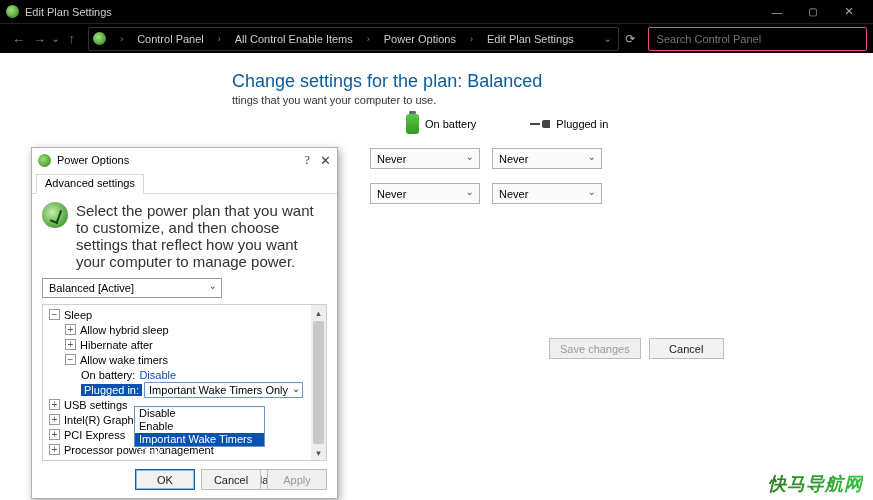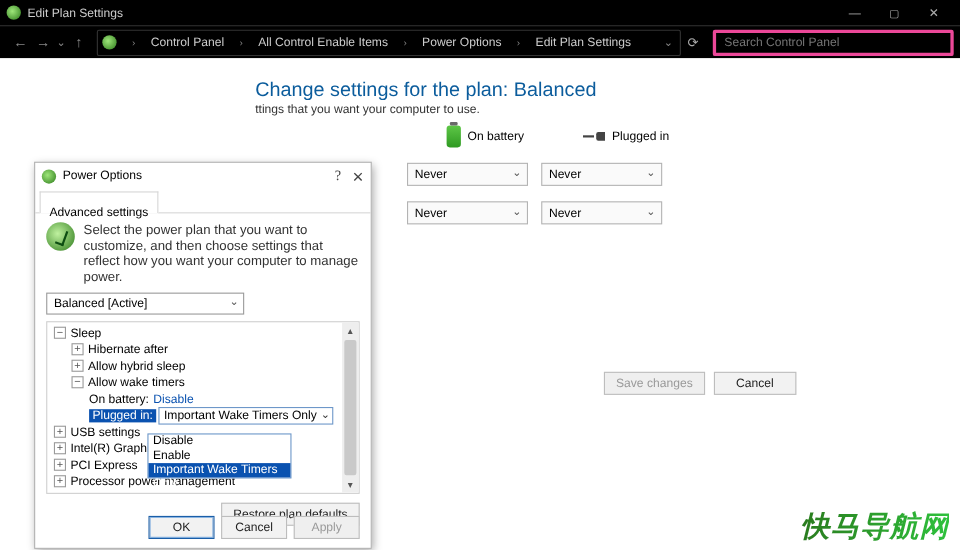--- a/index.html
+++ b/index.html
@@ -21,21 +21,21 @@
   .navbtn.up::before { content:"↑"; font-size:13px; }
   .dropcaret { width:12px; color:#888; font-size:10px; text-align:center; }
   .dropcaret::before { content:"⌄"; }
   .pathbar { display:flex; align-items:center; margin-left:6px; flex:1; gap:14px; height:24px; border:1px solid #333; padding:0 4px; border-radius:2px; background:#000; }
   .pathbar .power-glyph { display:inline-block; width:13px; height:13px; border-radius:50%; background:radial-gradient(circle at 40% 40%, #9ee67a, #2c7a1a); }
   .bc { white-space:nowrap; font-size:11px; }
   .chev { color:#888; font-size:9px; }
   .chev::before { content:"›"; }
   .refresh { width:24px; color:#aaa; display:flex; align-items:center; justify-content:center; }
   .refresh::before { content:"⟳"; font-size:12px; }
-  .searchbox { width:230px; height:24px; background:#000; border:3px solid #ec4899; color:#777; font-size:11px; padding:3px 8px; margin-left:6px; border-radius:2px; }
+  .searchbox { width:230px; height:24px; background:#000; border:1px solid #ec4899; color:#777; font-size:11px; padding:3px 8px; margin-left:6px; border-radius:2px; }
 
   
   .content { position:relative; padding: 18px 0 0 0; background:#fff; height:447px; }
   .plan-title { color:#0b5c9c; font-size:18px; font-weight:400; text-align:left; margin-left:232px; }
   .plan-sub { color:#333; font-size:11px; margin-left:232px; margin-top:2px; }
 
   .col-icons { display:flex; margin-left:406px; margin-top:8px; gap:54px; align-items:center; }
   .col-icons .hdr { display:flex; align-items:center; gap:6px; font-size:11px;text-align:center; }
   .battery-ico { width:13px; height:20px; border-radius:3px; background:linear-gradient(#5ec747,#2f9a22); position:relative; }
   .battery-ico::before { content:""; position:absolute; top:-3px; left:3px; width:7px; height:3px; background:#6a6a6a; border-radius:1px; }
@@ -58,24 +58,24 @@
   
   .dialog { position:absolute; left:31px; top:94px; width:307px; height:352px; background:#fff; border:1px solid #b0b0b0; box-shadow:2px 3px 8px rgba(0,0,0,.35); }
   .dlg-title { height:24px; display:flex; align-items:center; padding:0 6px; font-size:11px; }
   .dlg-title .power-glyph { display:inline-block; width:13px; height:13px; border-radius:50%; background:radial-gradient(circle at 40% 40%, #9ee67a, #2c7a1a); margin-right:6px; }
   .dlg-title .spacer { flex:1; }
   .dlg-help { font-family: Georgia, serif; font-size:13px; color:#444; margin-right:10px; }
   .dlg-close { font-size:13px; color:#444; }
 
   .dlg-close::before { content:"✕"; }
   .tabstrip { height:22px; padding-left:4px; border-bottom:1px solid #d6d6d6; display:flex; align-items:flex-end; }
-  .tab { height:20px; border:1px solid #d6d6d6; border-bottom:1px solid #fff; background:#fff; font-size:11px; padding:12px 8px 0; position:relative; top:1px; }
+  .tab { height:20px; border:1px solid #d6d6d6; border-bottom:1px solid #fff; background:#fff; font-size:11px; padding:2px 8px 0; position:relative; top:1px; }
 
   .dlg-body { padding:8px 10px 8px 10px; }
-  .dlg-desc { display:flex; gap:8px; font-size:12px; color:#333;justify-content:flex-end; }
+  .dlg-desc { display:flex; gap:8px; font-size:15px; color:#333;justify-content:flex-end; }
   .plan-ico { width:26px; height:26px; flex:0 0 26px; border-radius:50%; background:radial-gradient(circle at 40% 40%, #bff19f, #2c7a1a); position:relative; }
   .plan-ico::after { content:""; position:absolute; left:10px; top:7px; width:6px; height:12px; border:2px solid #0d4d12; border-left:0; border-top:0; transform:rotate(20deg); }
 
   .plan-select { margin-top:8px; width:180px; height:20px; font-size:11px; border:1px solid #999; display:flex; align-items:center; padding:0 16px 0 6px; position:relative; background:#fff; }
   .plan-select::after { content:"⌄"; position:absolute; right:4px; top:1px; font-size:10px; color:#555; }
 
   .tree { margin-top:6px; border:1px solid #cfcfcf; height:157px; position:relative; font-size:11px; overflow:hidden; }
   .tree-inner { padding:2px 2px; }
   .node { display:flex; align-items:center; height:15px; white-space:nowrap; }
   .expander { width:11px; height:11px; border:1px solid #9a9a9a; margin-right:4px; display:flex; align-items:center; justify-content:center; font-size:10px; line-height:1; }
@@ -96,21 +96,21 @@
 
   .tree-scroll { position:absolute; right:0; top:0; bottom:0; width:15px; background:#eee; display:flex; flex-direction:column; }
   .tree-scroll .sbtn { height:15px; display:flex; align-items:center; justify-content:center; color:#555; font-size:9px; }
   .tree-scroll .thumb { flex:1; margin:1px 2px; background:#c9c9c9; border-radius:2px; }
 
   .restore { margin-top:8px; float:right; }
   .dlg-foot { position:absolute; bottom:8px; right:10px; display:flex; gap:6px;margin-top:36px; }
   .btn.primary { border-color:#1a5ea8; box-shadow:inset 0 0 0 1px #8db6e2; }
 
   
-  .watermark-cn { position:absolute; right:10px; bottom:4px; font-size:26px; font-weight:700; font-style:italic; letter-spacing:1px;
+  .watermark-cn { position:absolute; right:10px; bottom:4px; font-size:18px; font-weight:700; font-style:italic; letter-spacing:1px;
     background:linear-gradient(90deg,#2a7b1e,#2ec13c); -webkit-background-clip:text; background-clip:text; color:transparent; }
 </style>
 </head>
 <body>
 
 <div class="titlebar">
   <span class="power-glyph"></span>
   <span>Edit Plan Settings</span>
   <div class="win-controls">
     <div class="ctl min"></div>
@@ -196,25 +196,25 @@
       <div class="plan-select">Balanced [Active]</div>
 
       <div class="tree">
         <div class="tree-inner">
           <div class="node indent1">
               <span class="expander minus"></span>
               <span>Sleep</span>
             </div>
           <div class="node indent2">
               <span class="expander plus"></span>
+              <span>Allow hybrid sleep</span>
+            </div>
+          <div class="node indent2">
+              <span class="expander plus"></span>
               <span>Hibernate after</span>
-            </div>
-          <div class="node indent2">
-              <span class="expander plus"></span>
-              <span>Allow hybrid sleep</span>
             </div>
           <div class="node indent2">
               <span class="expander minus"></span>
               <span>Allow wake timers</span>
             </div>
           <div class="node indent3">
               <span>On battery:</span>
               <span class="val">Disable</span>
             </div>
           <div class="node indent3">

